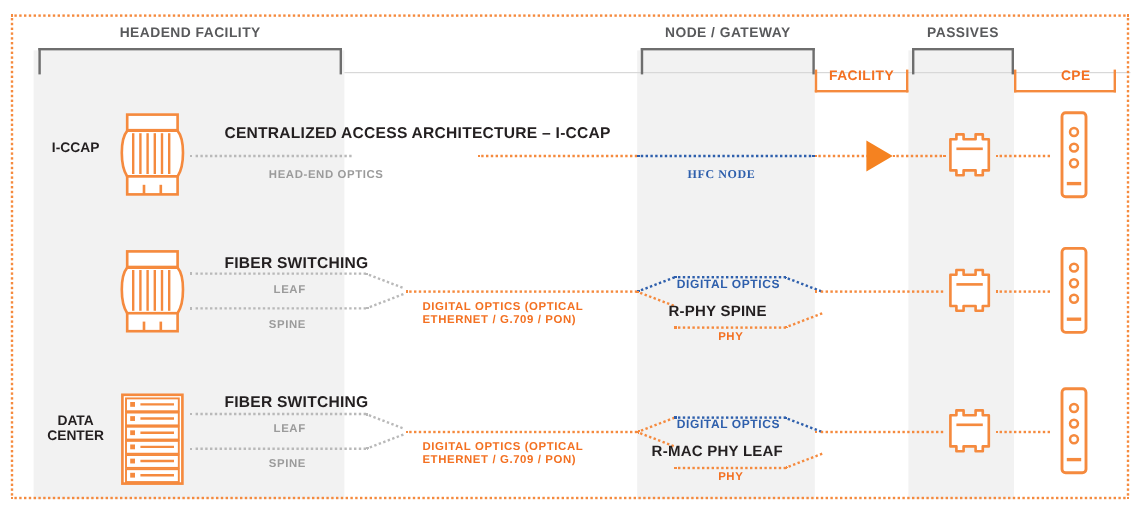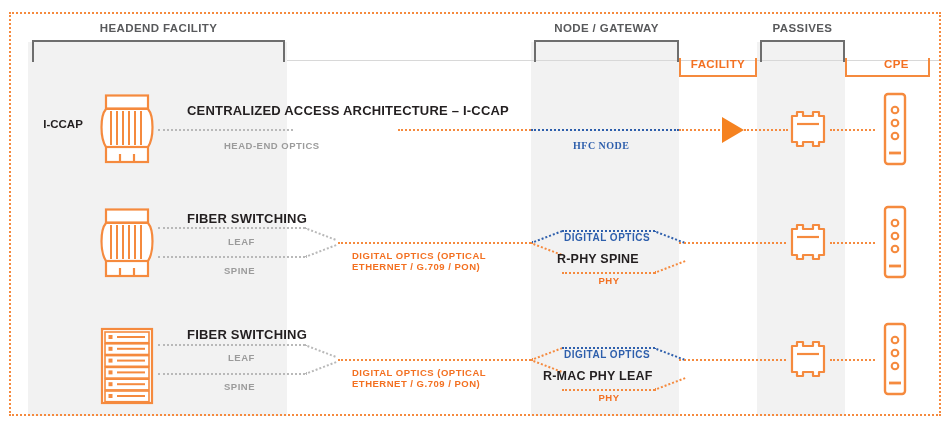--- a/index.html
+++ b/index.html
@@ -211,20 +211,22 @@
   <div class="icon" style="left:880px;top:205px;">
     <svg width="30" height="74" viewBox="0 0 30 74">
       <rect x="5" y="2" width="20" height="70" rx="3" fill="#fff" stroke="#F58A3E" stroke-width="2.4"></rect>
       <circle cx="15" cy="18" r="3.3" fill="none" stroke="#F58A3E" stroke-width="2.1"></circle>
       <circle cx="15" cy="31" r="3.3" fill="none" stroke="#F58A3E" stroke-width="2.1"></circle>
       <circle cx="15" cy="44" r="3.3" fill="none" stroke="#F58A3E" stroke-width="2.1"></circle>
       <line x1="9" y1="61" x2="21" y2="61" stroke="#F58A3E" stroke-width="2.8"></line>
     </svg>
   </div>
 
+  <div class="row-label" style="left:28px;top:345px;width:70px;">DATA
+CENTER</div>
 
   <div class="icon" style="left:100px;top:327px;">
     <svg width="54" height="78" viewBox="0 0 54 78">
       <rect x="2" y="2" width="50" height="74" fill="#fff" stroke="#F58A3E" stroke-width="2.2"></rect>
       <g>
         <rect x="5" y="5" width="44" height="10.7" fill="#fff" stroke="#F58A3E" stroke-width="1.6"></rect>
         <rect x="5" y="16.8" width="44" height="10.7" fill="#fff" stroke="#F58A3E" stroke-width="1.6"></rect>
         <rect x="5" y="28.6" width="44" height="10.7" fill="#fff" stroke="#F58A3E" stroke-width="1.6"></rect>
         <rect x="5" y="40.4" width="44" height="10.7" fill="#fff" stroke="#F58A3E" stroke-width="1.6"></rect>
         <rect x="5" y="52.2" width="44" height="10.7" fill="#fff" stroke="#F58A3E" stroke-width="1.6"></rect>

